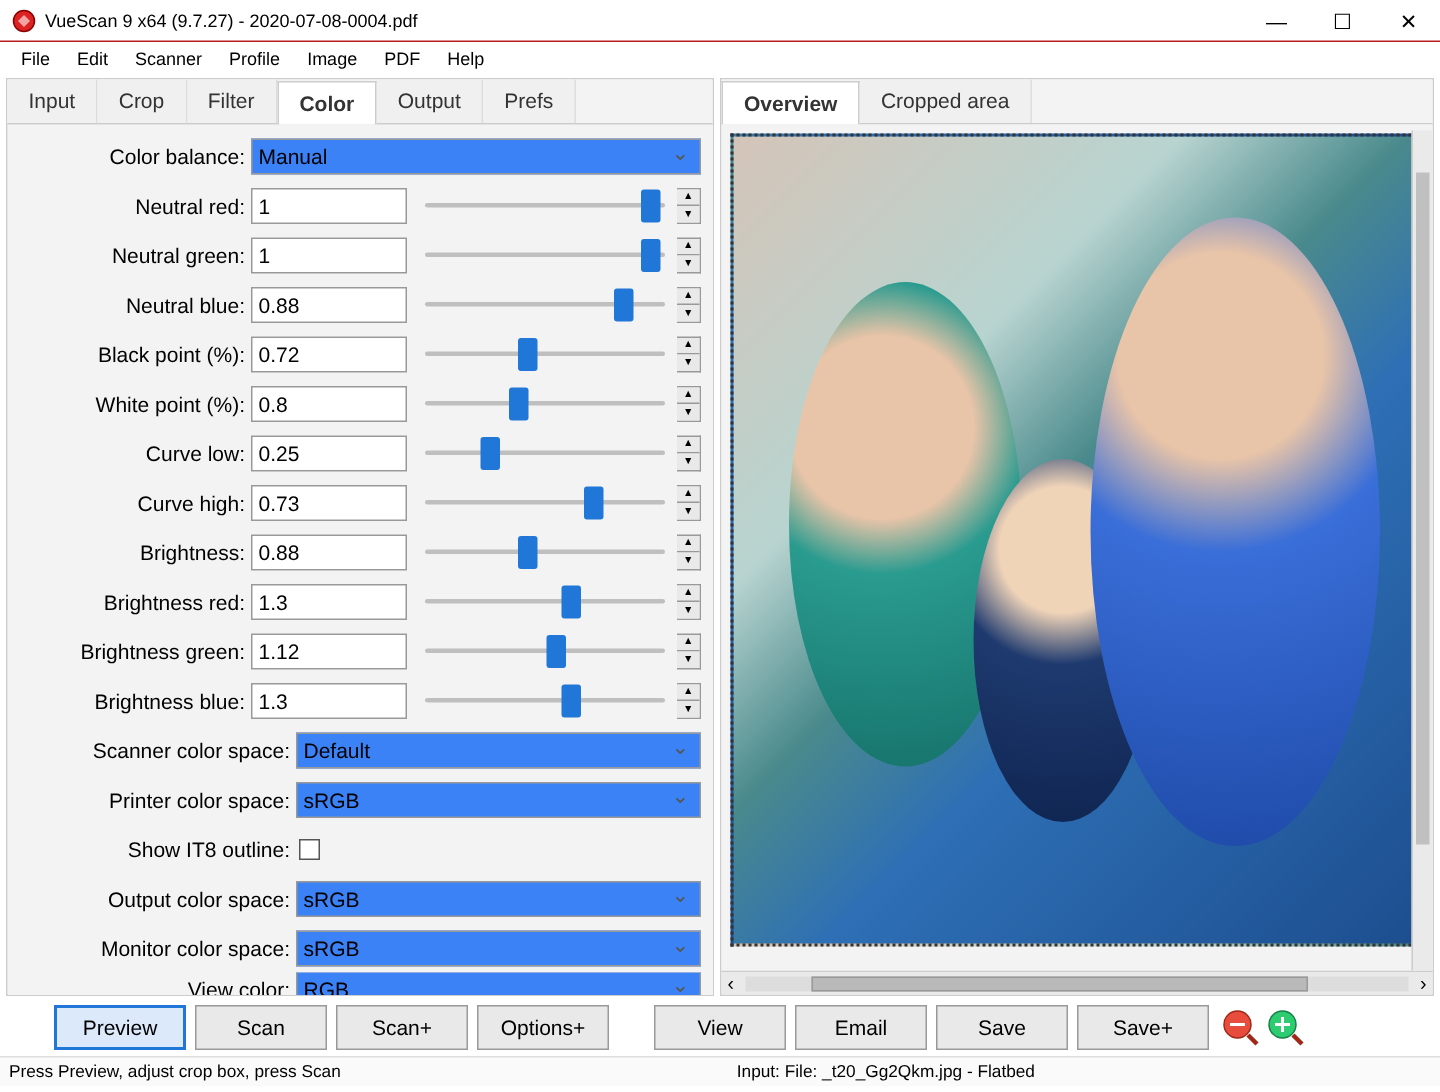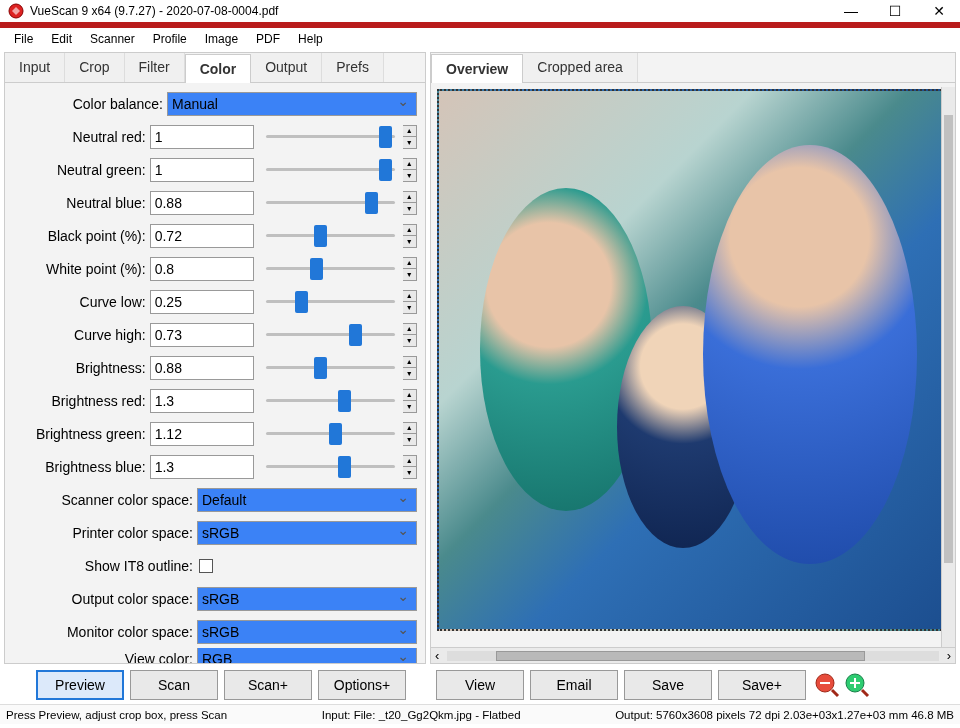--- a/index.html
+++ b/index.html
@@ -1,25 +1,25 @@
 <!DOCTYPE html>
 <html><head>
 <meta charset="utf-8">
 <style>
 * { box-sizing: border-box; margin: 0; padding: 0; }
 body { font-family: "Segoe UI", Tahoma, sans-serif; font-size: 13px; background: #fff; width: 960px; height: 728px; overflow: hidden; color: #000; }
-.titlebar { height: 28px; display: flex; align-items: center; padding: 0 8px; border-bottom: 6px solid #b91c1c; }
+.titlebar { height: 28px; display: flex; align-items: center; padding: 0 8px; border-bottom: 1px solid #b91c1c; }
 .titlebar .app-icon { width: 16px; height: 16px; margin-right: 6px; }
 .titlebar .title { flex: 1; font-size: 12px; }
 .titlebar .win-controls { display: flex; gap: 18px; }
 .titlebar .win-controls span { width: 26px; text-align: center; font-size: 14px; cursor: default; }
 .menubar { height: 22px; display: flex; align-items: center; padding: 0 6px; gap: 2px; font-size: 12px; }
 .menubar span { padding: 2px 8px; }
 .main-area { display: flex; height: 616px; }
-.left-panel { width: 422px; border: 1px solid #ccc; margin: 2px 0 2px 4px; display: flex; flex-direction: column; }
+.left-panel { width: 472px; border: 1px solid #ccc; margin: 2px 0 2px 4px; display: flex; flex-direction: column; }
 .right-panel { flex: 1; border: 1px solid #ccc; margin: 2px 4px 2px 4px; display: flex; flex-direction: column; position: relative; }
 .tabs { display: flex; border-bottom: 1px solid #ccc; background: #f3f3f3; }
 .tabs .tab { padding: 6px 14px; font-size: 14px; border-right: 1px solid #ddd; background: #f0f0f0; color: #333; cursor: default; }
 .tabs .tab.active { background: #fff; font-weight: 700; border-top: 1px solid #ccc; border-left: 1px solid #ccc; border-right: 1px solid #ccc; position: relative; top: 1px; }
 .pane-body { flex: 1; overflow-y: auto; padding: 4px 2px 4px 2px; background: #f3f3f3; position: relative; }
 .left-panel .pane-body::-webkit-scrollbar { width: 14px; }
 .left-panel .pane-body::-webkit-scrollbar-track { background: #eaeaea; }
 .left-panel .pane-body::-webkit-scrollbar-thumb { background: #c7c7c7; }
 .field-row { display: flex; align-items: center; height: 33px; padding-right: 6px; }
 .field-label { width: 160px; text-align: right; padding-right: 4px; font-size: 14px; }
@@ -327,14 +327,13 @@
           <rect x="10" y="6" width="2" height="10" fill="#fff"></rect>
           <line x1="18" y1="18" x2="24" y2="24" stroke="#a02818" stroke-width="3"></line>
         </svg>
     </span>
   </div>
 </div>
 
 <div class="statusbar">
   <span class="left">Press Preview, adjust crop box, press Scan</span>
   <span class="center">Input: File: _t20_Gg2Qkm.jpg - Flatbed</span>
-  <span class="right">Output: 5760x3608 pixels 72 dpi 2.03e+03x1.27e+03 mm 46.8 MB</span>
 </div>
 
 </body></html>

